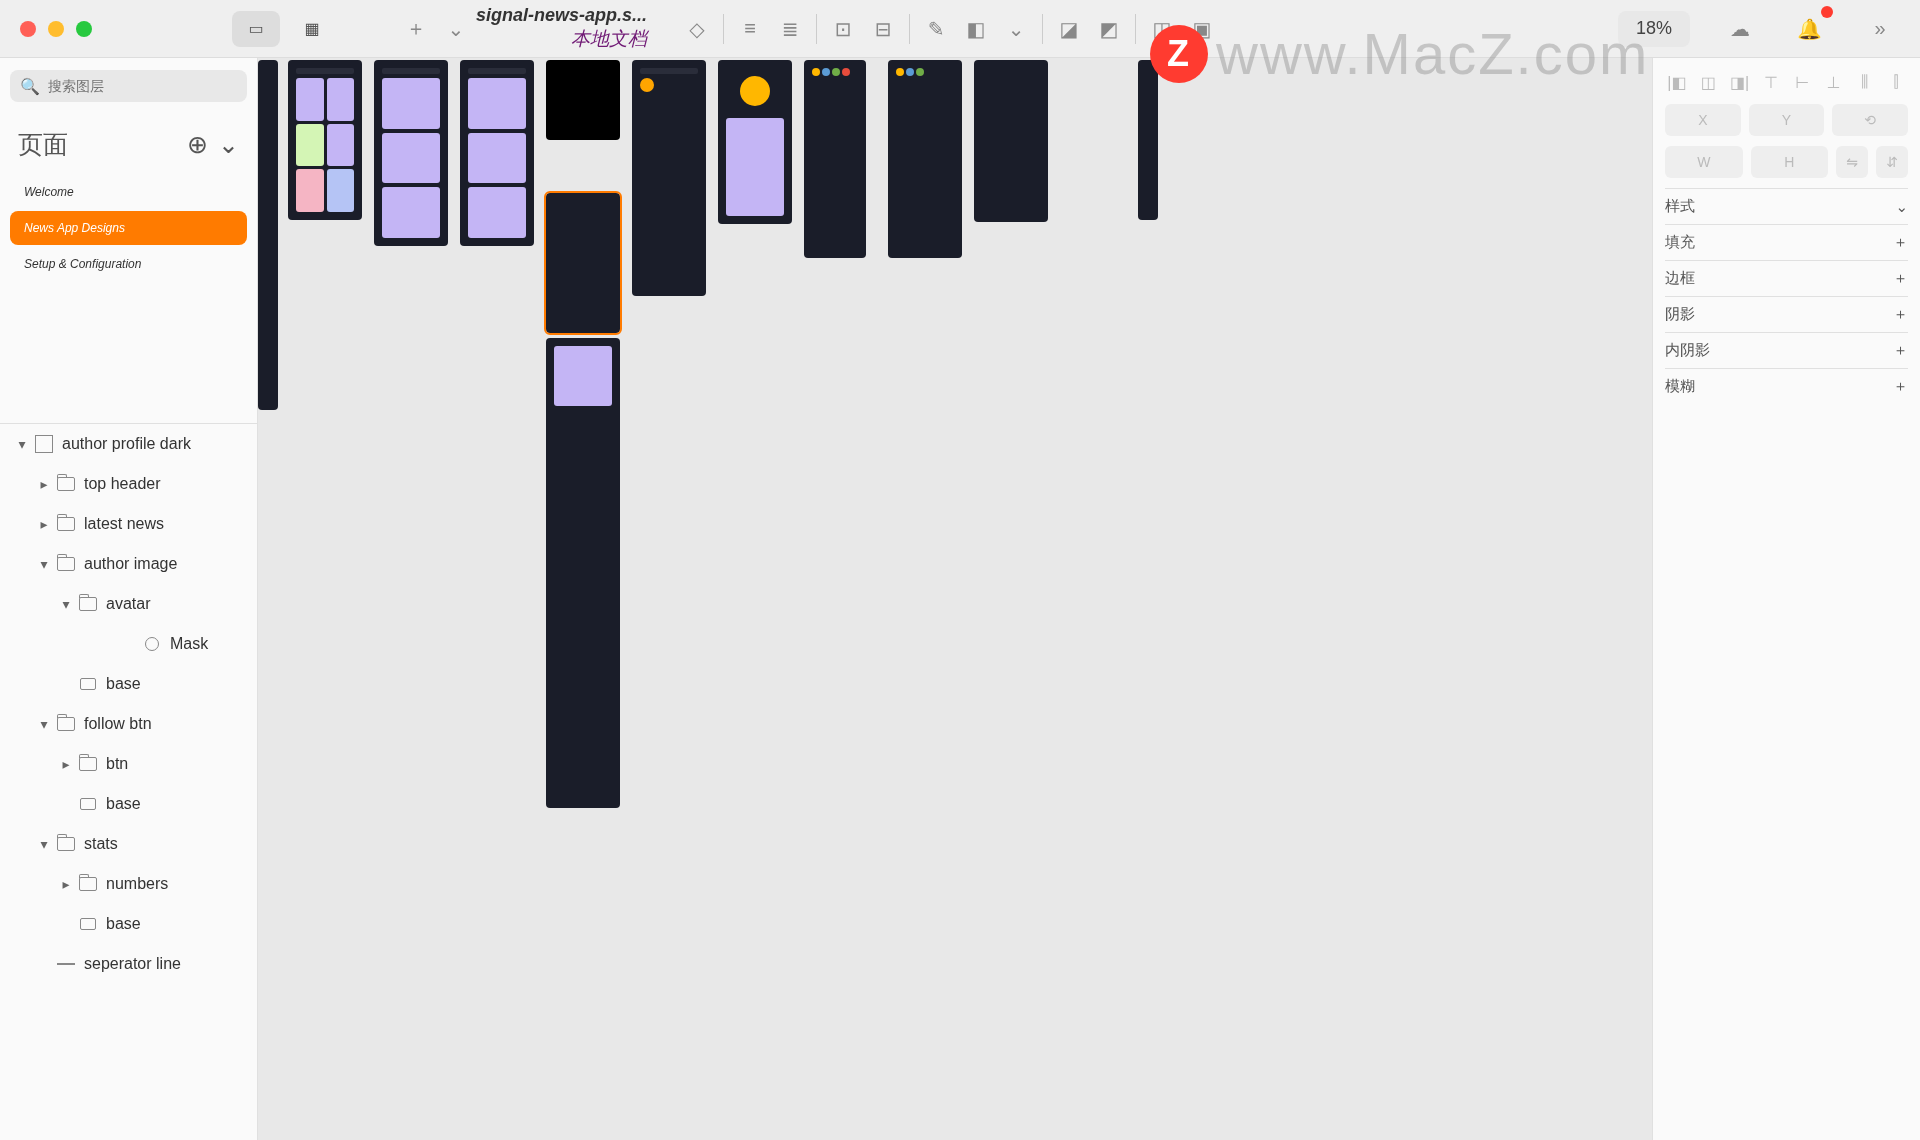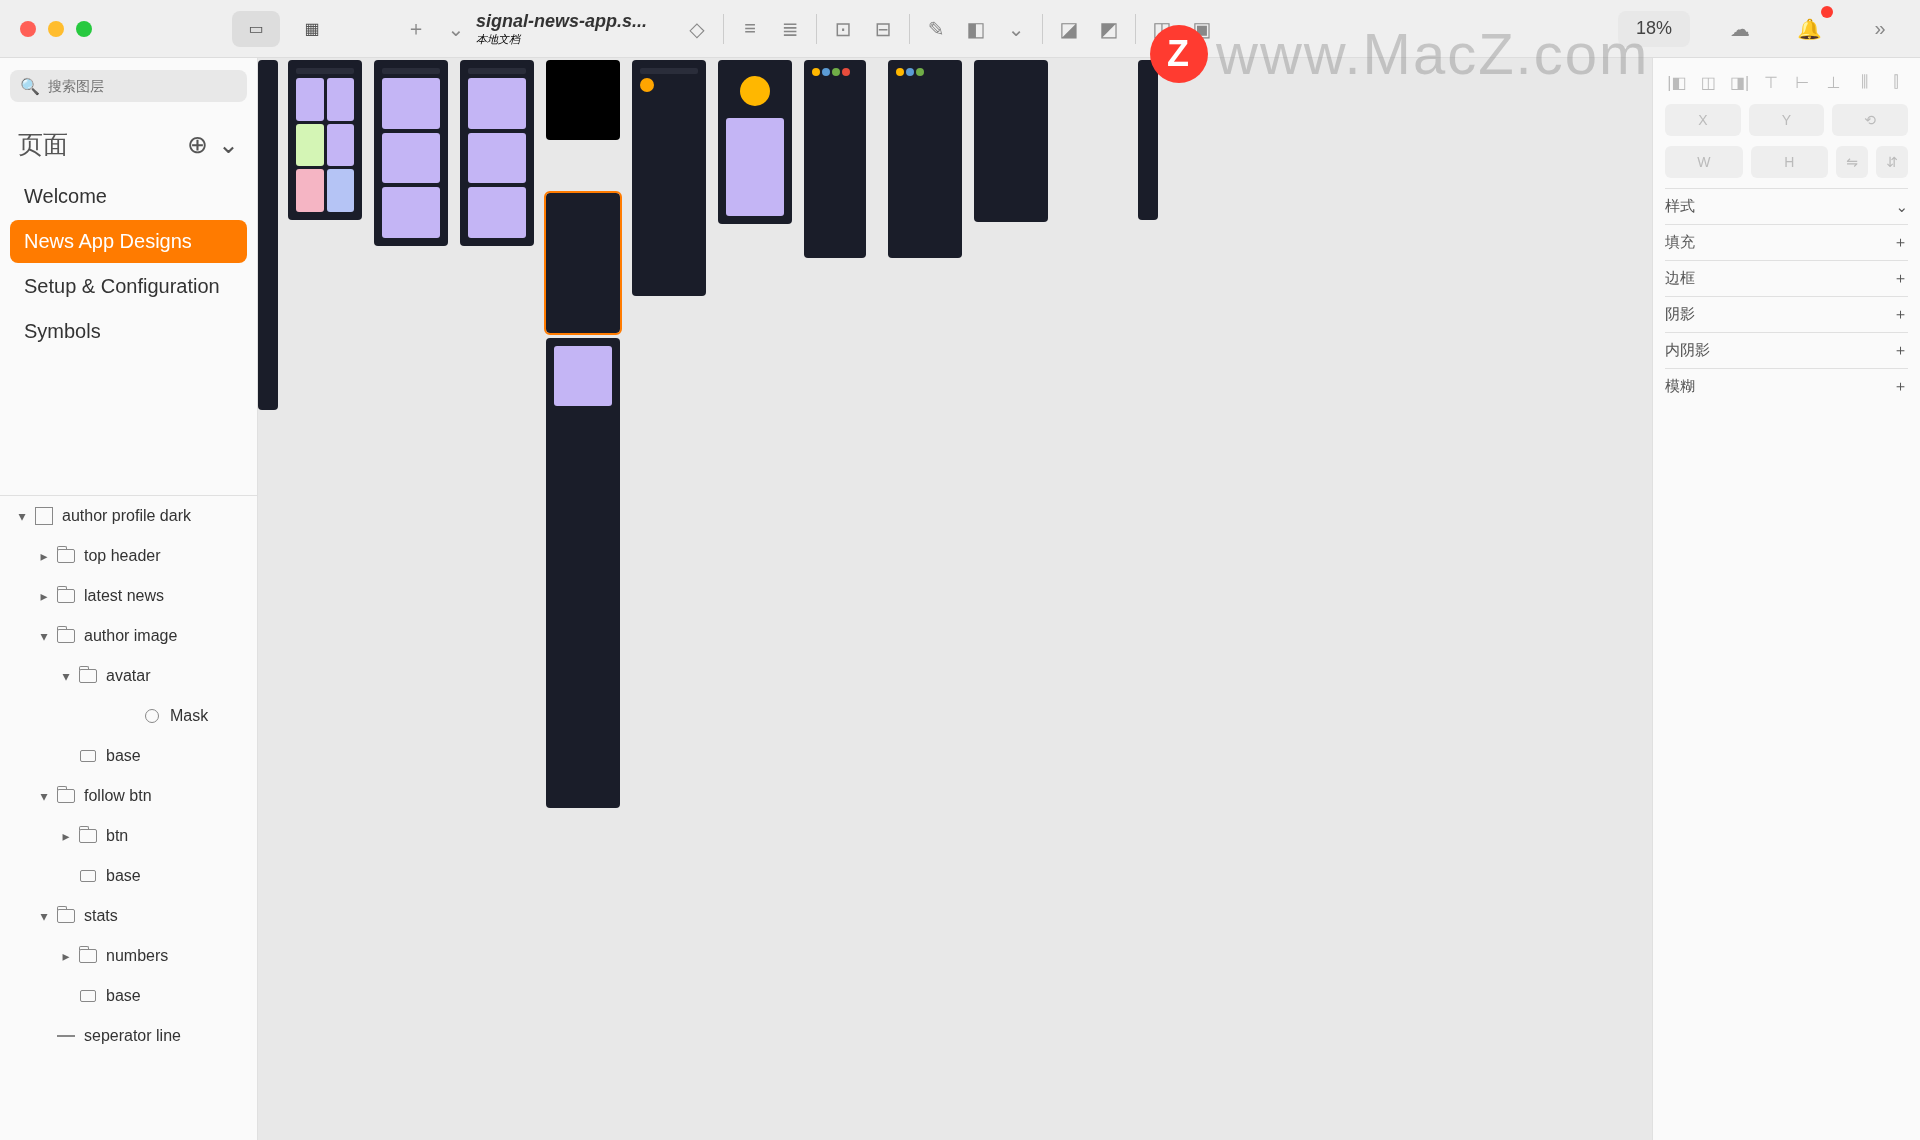--- a/index.html
+++ b/index.html
@@ -8,37 +8,37 @@
 .traffic{display:flex;gap:12px;margin-right:140px;}
 .dot{width:16px;height:16px;border-radius:50%;}
 .dot.r{background:#ff5f56;} .dot.y{background:#ffbd2e;} .dot.g{background:#27c93f;}
 .view-btns{display:flex;gap:8px;margin-right:60px;}
 .view-btn{width:48px;height:36px;border-radius:8px;display:flex;align-items:center;justify-content:center;color:#555;}
 .view-btn.active{background:#ddd;}
 .tool-icon{width:40px;height:40px;display:flex;align-items:center;justify-content:center;color:#888;font-size:20px;}
 .tool-sep{width:1px;height:30px;background:#ccc;margin:0 6px;}
 .doc-title{flex:0 0 auto;margin-right:30px;font-style:italic;}
 .doc-name{font-size:18px;font-weight:600;color:#333;}
-.doc-sub{font-size:11px;color:#000000;}
+.doc-sub{font-size:19px;color:#701a75;text-align:right;}
 .toolbar-group{display:flex;align-items:center;}
 .spacer{flex:1;}
 .zoom{font-size:18px;color:#444;padding:0 18px;background:#e8e8e8;border-radius:8px;height:36px;display:flex;align-items:center;}
 .right-icons{display:flex;align-items:center;gap:30px;margin-left:30px;}
 .bell-wrap{position:relative;}
 .notif-dot{position:absolute;top:-3px;right:-3px;width:12px;height:12px;background:#ff3b30;border-radius:50%;}
 
 .main{display:flex;height:1082px;}
 .sidebar{width:258px;background:#fafafa;border-right:1px solid #e0e0e0;display:flex;flex-direction:column;}
 .search-bar{margin:12px 10px;height:32px;background:#e8e8e8;border-radius:8px;display:flex;align-items:center;padding:0 10px;color:#999;}
 .search-bar input{border:none;background:transparent;flex:1;margin-left:8px;font-size:14px;outline:none;}
 .pages-head{display:flex;align-items:center;justify-content:space-between;padding:14px 18px;}
 .pages-head span{font-size:25px;color:#555;}
 .pages-icons{display:flex;gap:10px;color:#888;}
 .page-list{padding:0 10px;}
-.page-item{padding:10px 14px;border-radius:8px;font-size:20px;color:#333;margin-bottom:2px;cursor:pointer;}
+.page-item{padding:10px 14px;border-radius:8px;font-size:12px;color:#333;margin-bottom:2px;cursor:pointer;font-style:italic;}
 .page-item.active{background:#ff7b00;color:#fff;}
 
 .layer-panel{flex:1;overflow:auto;border-top:1px solid #e0e0e0;margin-top:140px;}
 .layer-row{display:flex;align-items:center;height:40px;font-size:16px;color:#333;cursor:pointer;}
 .chev{width:20px;text-align:center;color:#666;font-size:14px;}
 .layer-icon{width:24px;margin-right:6px;display:flex;align-items:center;justify-content:center;}
 .folder{width:18px;height:14px;border:1.5px solid #888;border-radius:2px;position:relative;}
 .folder:before{content:"";position:absolute;top:-4px;left:-1.5px;width:8px;height:3px;border:1.5px solid #888;border-bottom:none;border-radius:2px 2px 0 0;}
 .rect-ic{width:16px;height:12px;border:1.5px solid #888;border-radius:2px;}
 .circ-ic{width:14px;height:14px;border:1.5px solid #888;border-radius:50%;}
@@ -132,21 +132,20 @@
       <span>页面</span>
       <div class="pages-icons">
         <span>⊕</span>
         <span>⌄</span>
       </div>
     </div>
     <div class="page-list" id="page-list">
         <div class="page-item">Welcome</div>
         <div class="page-item active">News App Designs</div>
         <div class="page-item">Setup &amp; Configuration</div>
-        <div class="page-item">Symbols</div>
       </div>
     <div class="layer-panel" id="layer-panel">
         <div class="layer-row" style="padding-left: 12px;">
           <span class="chev">▾</span>
           <span class="layer-icon">
             <span class="artboard-ic"></span>
           </span>
           <span>author profile dark</span>
         </div>
         <div class="layer-row" style="padding-left: 34px;">

